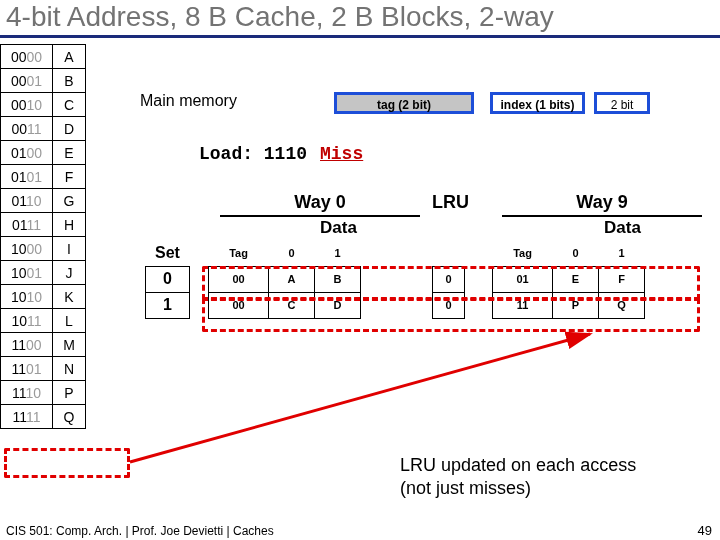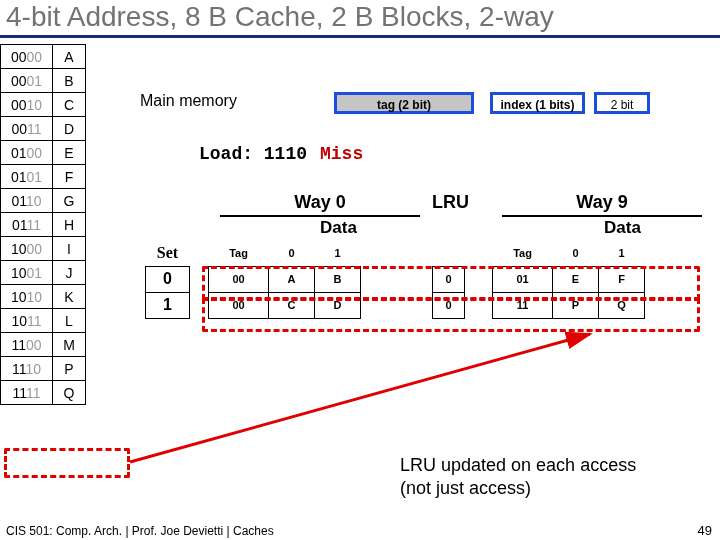--- a/index.html
+++ b/index.html
@@ -63,20 +63,21 @@
     margin-left: 39px;
   }
   .load-res {
     position: absolute;
     left: 320px;
     top: 100px;
     font-family: "Courier New", monospace;
     font-weight: bold;
     font-size: 18px;
     color: #c00000;
+    text-decoration: underline;
   }
   .way-label {
     position: absolute;
     top: 148px;
     font-weight: bold;
     font-size: 18px;
     width: 200px;
     text-align: center;
     border-bottom: 2px solid #000;
     padding-bottom: 2px;
@@ -105,21 +106,21 @@
     top: 196px;
     border-collapse: collapse;
     font-size: 16px;
   }
   .cache-set th, .cache-set td {
     text-align: center;
     font-weight: bold;
     padding: 3px 4px;
     height: 26px;
   }
-  .cache-set th.set { width: 44px; font-family: Liberation Serif, serif; }
+  .cache-set th.set { width: 44px; }
   .cache-set td.set { width: 44px; border:1px solid #000; }
 
   .cache-block {
     position: absolute;
     top: 196px;
     border-collapse: collapse;
     font-size: 11px;
   }
   .cache-block th, .cache-block td {
     border: 1px solid #000;
@@ -228,20 +229,24 @@
           <td class="addr"><span>10</span><span class="gray">10</span></td>
           <td class="val">K</td>
         </tr>
       <tr>
           <td class="addr"><span>10</span><span class="gray">11</span></td>
           <td class="val">L</td>
         </tr>
       <tr>
           <td class="addr"><span>11</span><span class="gray">00</span></td>
           <td class="val">M</td>
+        </tr>
+      <tr>
+          <td class="addr"><span>11</span><span class="gray">01</span></td>
+          <td class="val">N</td>
         </tr>
       <tr>
           <td class="addr"><span>11</span><span class="gray">10</span></td>
           <td class="val">P</td>
         </tr>
       <tr>
           <td class="addr"><span>11</span><span class="gray">11</span></td>
           <td class="val">Q</td>
         </tr>
     </tbody>
@@ -339,18 +344,18 @@
     <defs>
       <marker id="ah" markerWidth="10" markerHeight="10" refX="8" refY="3" orient="auto">
         <path d="M0,0 L9,3 L0,6 Z" fill="#e00000"></path>
       </marker>
     </defs>
     <line x1="130" y1="418" x2="590" y2="290" stroke="#e00000" stroke-width="3" marker-end="url(#ah)"></line>
   </svg>
 
   <div class="note">
     <span>LRU updated on each access</span><br>
-    <span>(not just access)</span>
+    <span>(not just misses)</span>
   </div>
 </div>
 
 <div class="footer">CIS 501: Comp. Arch.  |  Prof. Joe Devietti  |  Caches</div>
 <div class="pagenum">49</div>
 
 </body></html>

